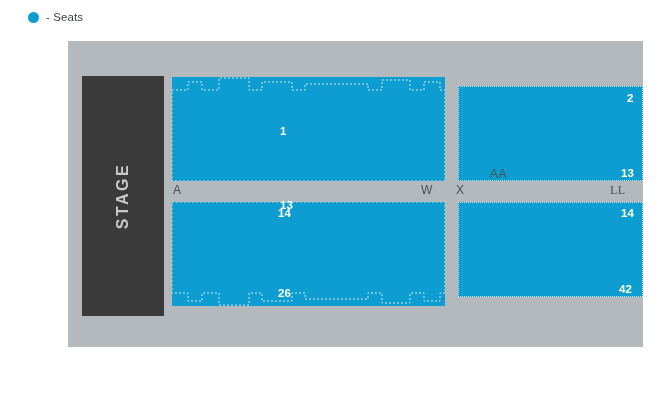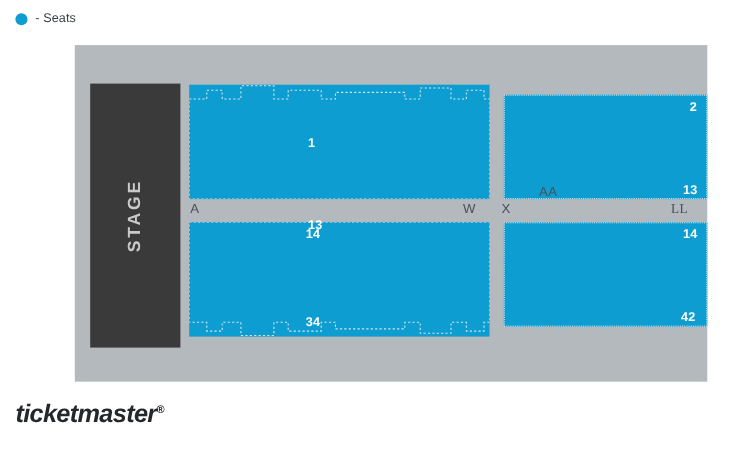--- a/index.html
+++ b/index.html
@@ -11,21 +11,21 @@
     height: 410px;
     background: #ffffff;
     font-family: "Liberation Sans", sans-serif;
     overflow: hidden;
     position: relative;
   }
 
   
   #legend {
     position: absolute;
-    left: 14px;
+    left: 28px;
     top: 8px;
     height: 18px;
     display: flex;
     align-items: center;
     gap: 7px;
   }
   #legend .dot {
     width: 11px;
     height: 11px;
     border-radius: 50%;
@@ -171,31 +171,28 @@
 
   <div class="block" id="block-bl">
     <svg viewBox="0 0 273 104" preserveAspectRatio="none">
       <path d="M0,0 L273,0 L273,91 L268,91 L268,99 L252,99 L252,91 L238,91
                L238,101 L210,101 L210,91 L196,91 L196,97 L133,97 L133,91
                L120,91 L120,99 L90,99 L90,91 L77,91 L77,103 L47,103 L47,91
                L30,91 L30,99 L16,99 L16,91 L0,91 Z" fill="#0d9dd0" stroke="#cfe6f0" stroke-width="1" stroke-dasharray="2 2"></path>
     </svg>
   </div>
   <span class="row-num" style="left:210px; top:166px;">14</span>
-  <span class="row-num" style="left:210px; top:246px;">34</span>
+  <span class="row-num" style="left:210px; top:246px;">26</span>
 
   <div class="block plain" id="block-br"></div>
   <span class="row-num" style="left:553px; top:166px;">14</span>
   <span class="row-num" style="left:551px; top:242px;">42</span>
 
   <span class="seat-letter" style="left:105px; top:142px;">A</span>
   <span class="seat-letter" style="left:353px; top:142px;">W</span>
   <span class="seat-letter" style="left:388px; top:142px;">X</span>
   <span class="seat-letter" style="left:422px; top:126px;">AA</span>
   <span class="seat-letter" style="left:542px; top:142px;font-family:Liberation Serif, serif;">LL</span>
 
 </div>
 
 <div id="footer">
-  <div class="brand">
-    <span>ticketmaster</span><span class="reg">®</span>
-  </div>
 </div>
 
 </body></html>

